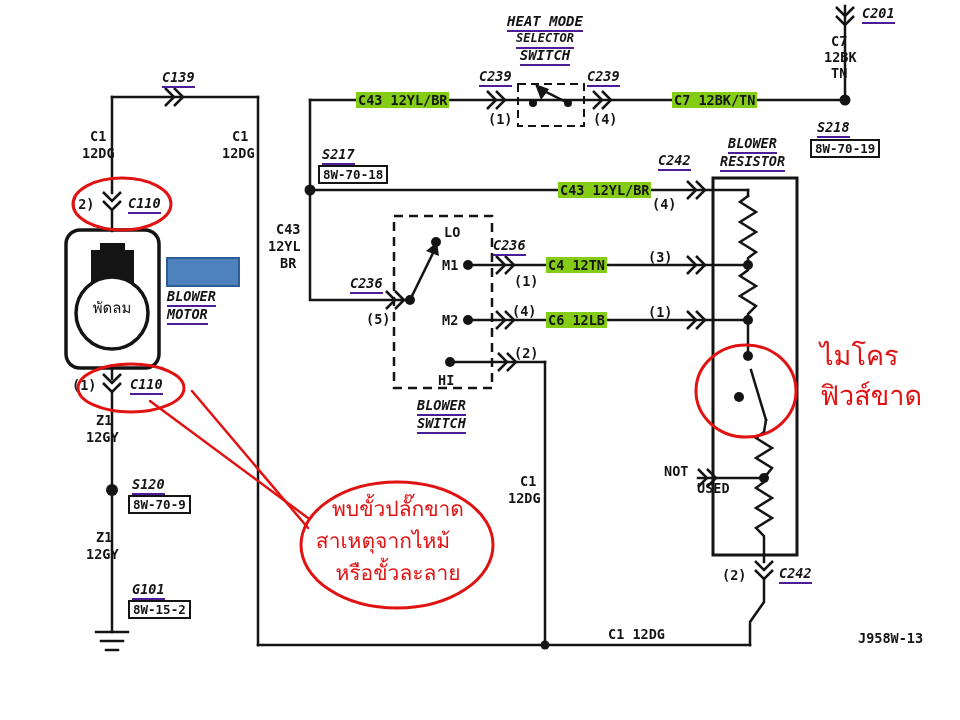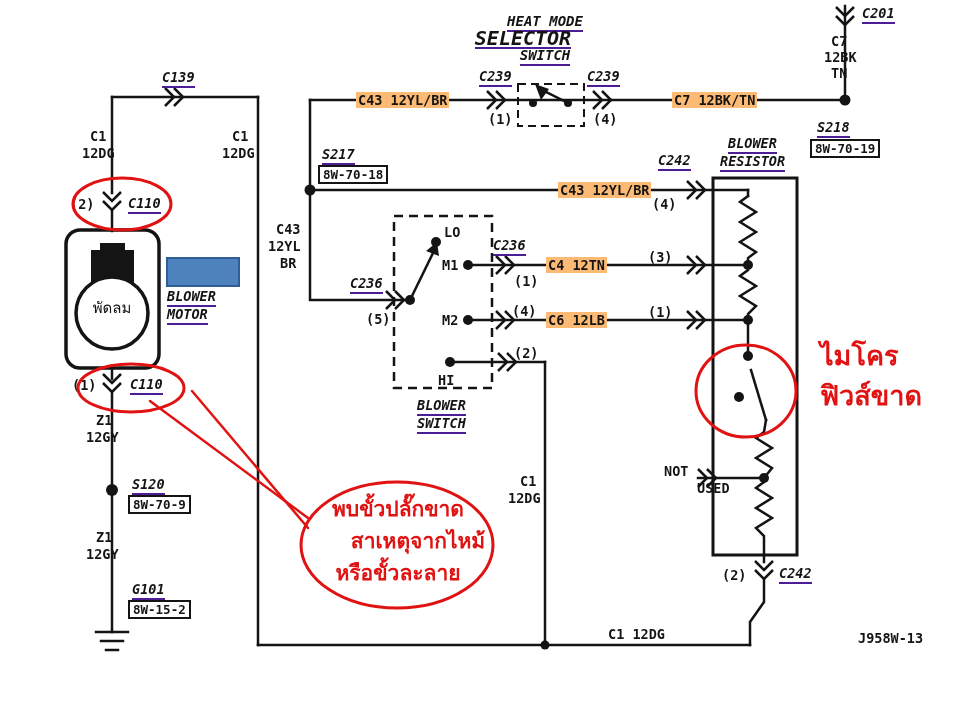--- a/index.html
+++ b/index.html
@@ -4,28 +4,28 @@
 <style>
   html,body{margin:0;padding:0;background:#fff;}
   .stage{position:relative;width:960px;height:720px;background:#fff;overflow:hidden;
          font-family:"DejaVu Sans Mono",monospace;}
   svg.layer{position:absolute;left:0;top:0;}
   .base{z-index:1;}
   .overlay{z-index:3;}
   .lbl{position:absolute;z-index:2;font:700 13.5px "DejaVu Sans Mono",monospace;
        color:#141414;white-space:nowrap;line-height:16px;}
   .u{border-bottom:2px solid #4c1d95;padding-bottom:1px;font-style:italic;}
-  .bg{background:#fdba74;padding:0 2px;}
+  .bg{background:#84cc16;padding:0 2px;}
   .box{border:2.5px solid #141414;padding:0 3px;font-size:12.5px;line-height:15px;background:#fff;}
   .c{text-align:center;}
   .c .u{display:inline-block;}
   .th{font-family:Liberation Mono, monospace;font-weight:700;}
   .thin{font-weight:400;}
   .redtext{position:absolute;z-index:4;color:var(--annotation-red,#e01212);
-           font-family:"DejaVu Sans",sans-serif;font-weight:700;white-space:nowrap;}
+           font-family:"DejaVu Sans",sans-serif;font-weight:400;white-space:nowrap;}
   .bluebox{position:absolute;z-index:2;background:var(--highlight-blue,#4d82bd);
            border:2px solid #2f5d96;}
 </style>
 </head>
 <body>
 
 <div class="stage">
 
   <svg class="layer base" width="960" height="720" viewBox="0 0 960 720">
     <g stroke="#141414" stroke-width="2.5" fill="none" stroke-linecap="square">
@@ -133,21 +133,21 @@
       <circle cx="545" cy="645" r="4.5"></circle>
     </g>
 
     <polygon points="535,84 549,89 541,100" fill="#141414"></polygon>
     <polygon points="437,242 426,251 439,256" fill="#141414"></polygon>
   </svg>
 
   <div class="bluebox" style="left:166px;top:257px;width:70px;height:26px;"></div>
 
   <div class="lbl c" style="left:495px;top:13px;width:100px;font-size:14px;"><span class="u">HEAT MODE</span></div>
-  <div class="lbl c" style="left:473px;top:30px;width:100px;font-size:20px;"><span class="u">SELECTOR</span></div>
+  <div class="lbl c" style="left:495px;top:30px;width:100px;font-size:12px;"><span class="u">SELECTOR</span></div>
   <div class="lbl c" style="left:495px;top:47px;width:100px;font-size:14px;"><span class="u">SWITCH</span></div>
   <div class="lbl u" style="left:479px;top:68px;">C239</div>
   <div class="lbl u" style="left:587px;top:68px;">C239</div>
   <div class="lbl" style="left:488px;top:111px;">(1)</div>
   <div class="lbl" style="left:593px;top:111px;">(4)</div>
   <div class="lbl bg" style="left:356px;top:92px;">C43 12YL/BR</div>
   <div class="lbl bg" style="left:672px;top:92px;">C7 12BK/TN</div>
 
   <div class="lbl u" style="left:862px;top:5px;">C201</div>
   <div class="lbl" style="left:831px;top:33px;">C7</div>
@@ -222,16 +222,16 @@
       <ellipse cx="397" cy="545" rx="96" ry="63"></ellipse>
       <ellipse cx="746" cy="391" rx="50" ry="46"></ellipse>
       <path d="M308 518 L150 401" stroke-width="2.5"></path>
       <path d="M308 528 L192 391" stroke-width="2.5"></path>
     </g>
   </svg>
 
   <div class="redtext" style="left:820px;top:334px;font-size:27px;">ไมโคร</div>
   <div class="redtext" style="left:820px;top:374px;font-size:27px;">ฟิวส์ขาด</div>
   <div class="redtext c" style="left:303px;top:492px;width:190px;font-size:21px;text-align:center;">พบขั้วปลั๊กขาด</div>
-  <div class="redtext c" style="left:303px;top:524px;width:160px;font-size:21px;text-align:center;padding-left:35px;">สาเหตุจากไหม้</div>
+  <div class="redtext c" style="left:303px;top:524px;width:160px;font-size:21px;text-align:center;">สาเหตุจากไหม้</div>
   <div class="redtext c" style="left:303px;top:556px;width:190px;font-size:21px;text-align:center;">หรือขั้วละลาย</div>
 
 </div>
 
 </body></html>

